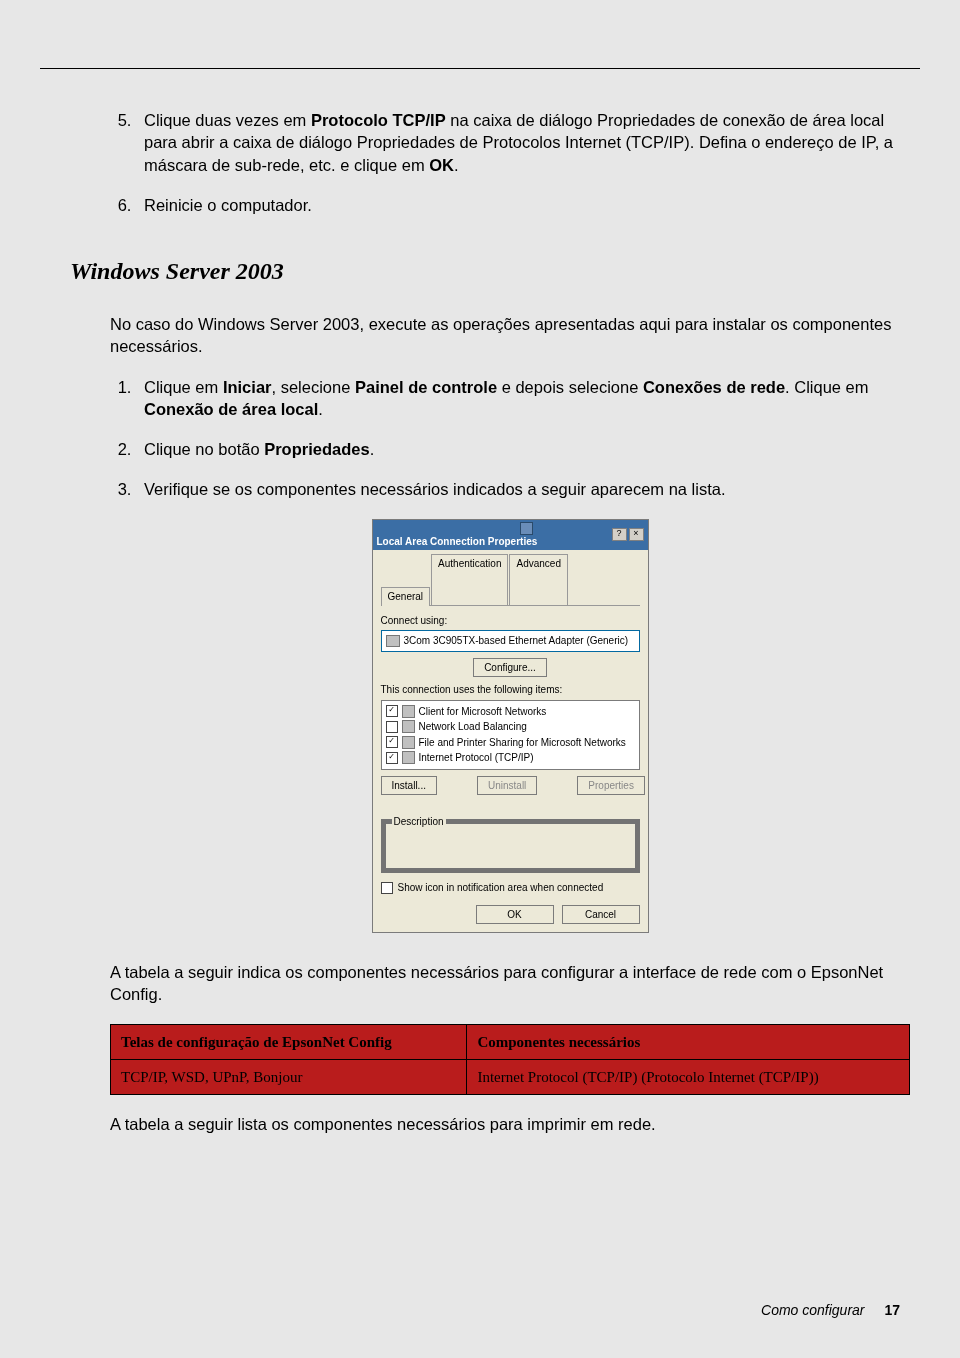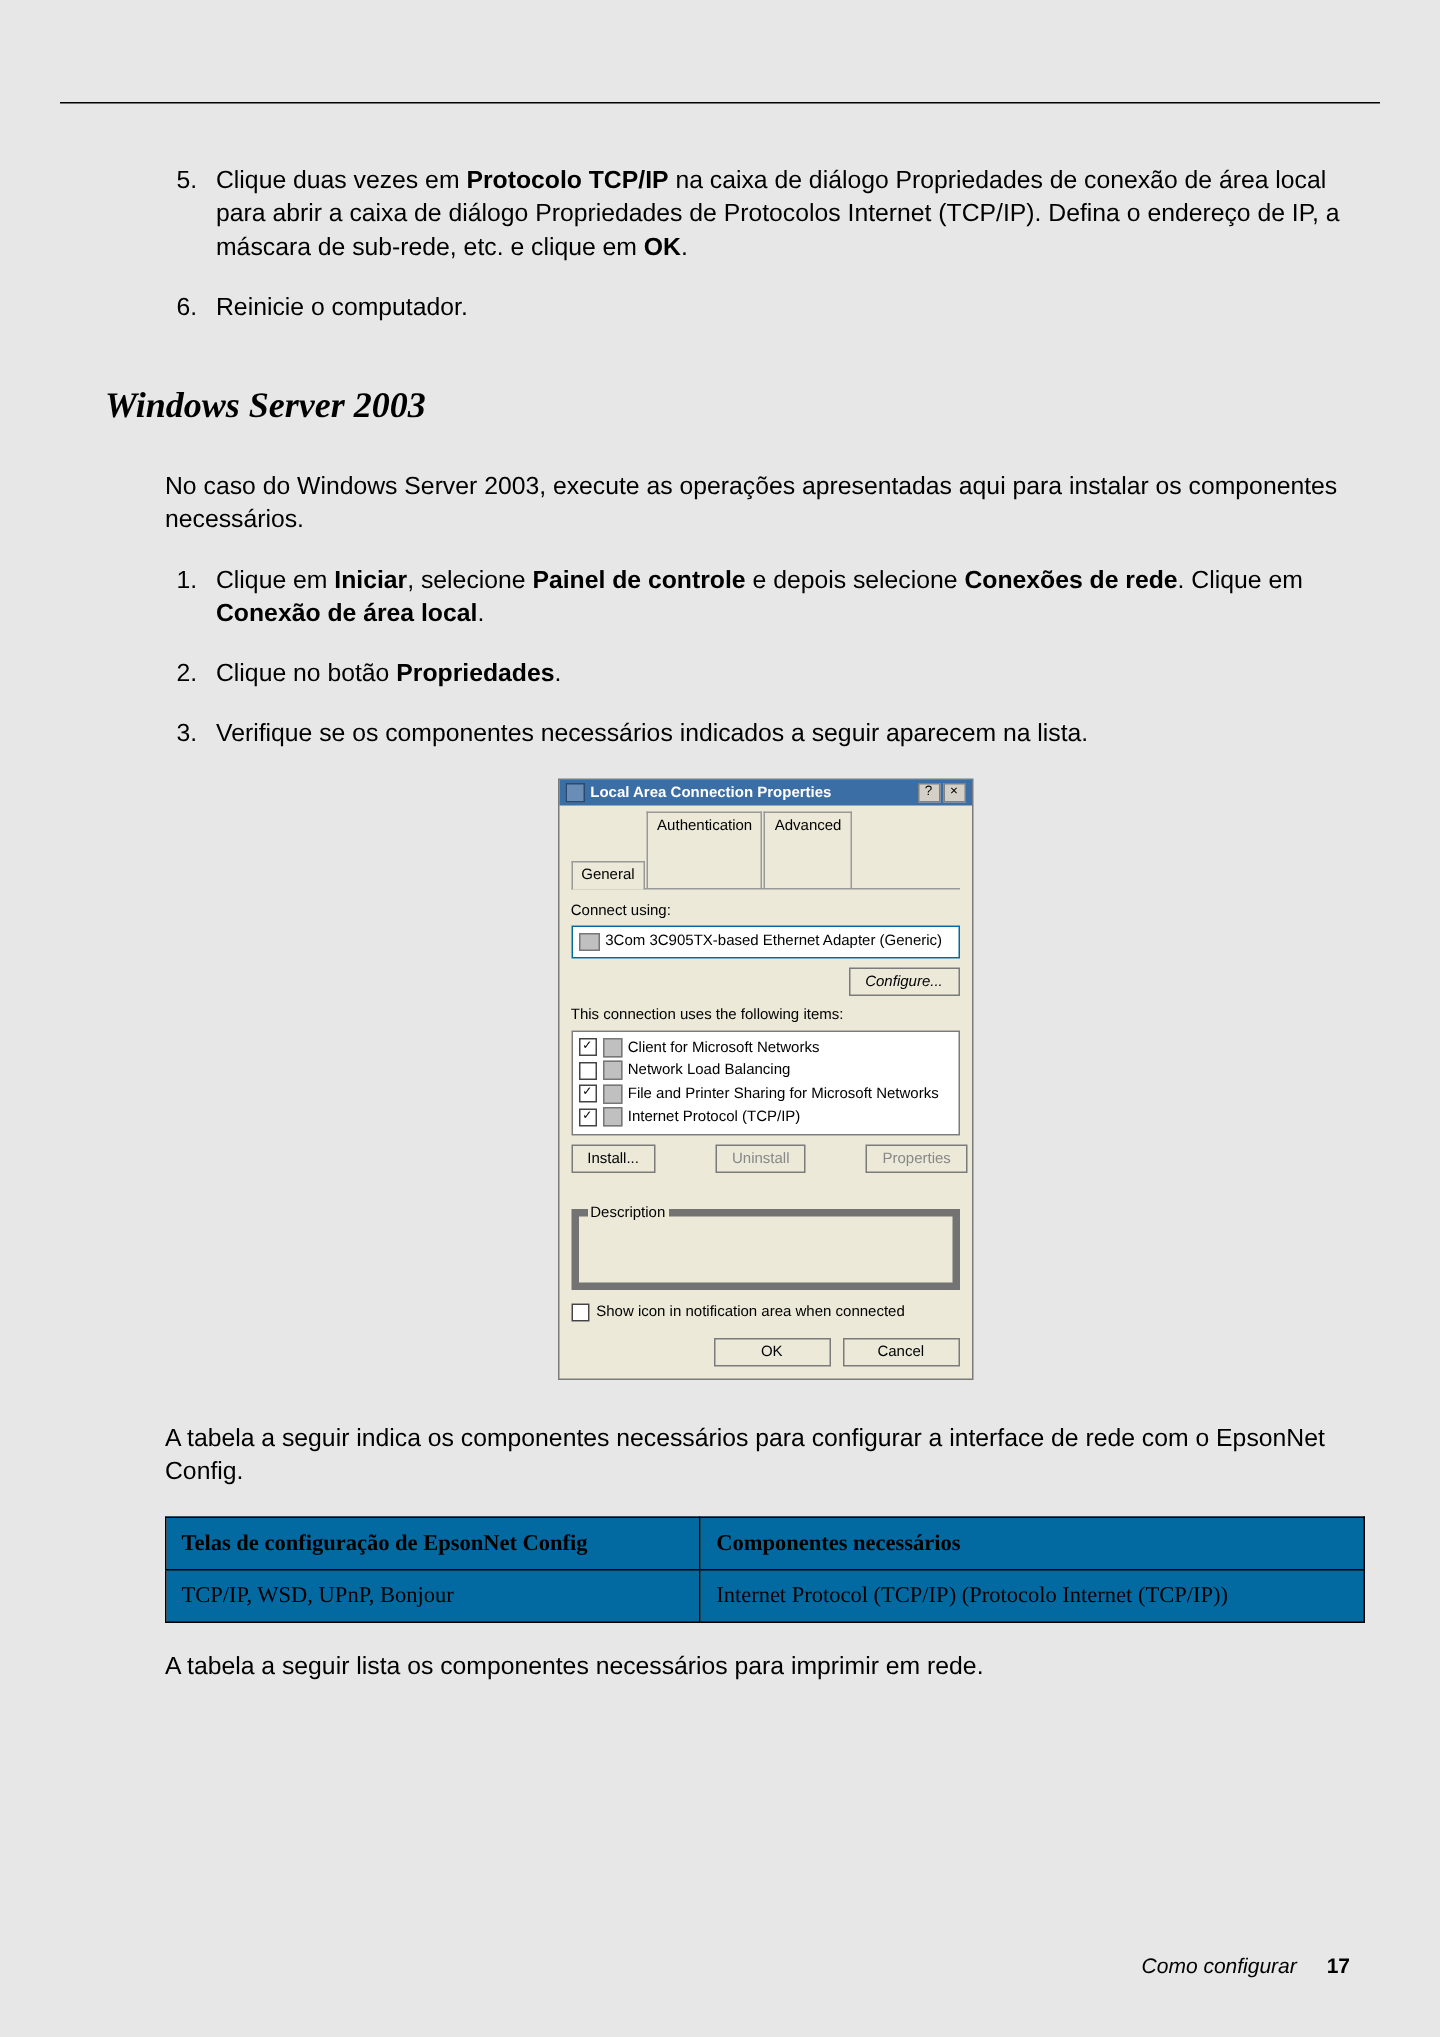--- a/index.html
+++ b/index.html
@@ -56,21 +56,21 @@
     border-collapse: collapse;
     width: 100%;
     margin: 10px 0 18px 0;
     font-family: "Times New Roman", Times, serif;
     font-size: 15px;
   }
   table.comp th, table.comp td {
     border: 1px solid #000;
     padding: 7px 10px;
     text-align: left;
-    background: #0369a1;
+    background: #b91c1c;
   }
   table.comp th {
     font-weight: bold;
   }
 
   
   .footer {
     position: absolute;
     bottom: 40px;
     right: 60px;
@@ -161,24 +161,23 @@
     border: 1px solid #7b7b7b;
     background: #ece9d8;
     padding: 2px 10px;
     font-size: 10px;
     display: inline-block;
     text-align: center;
   }
   .btn.disabled { color: #888; }
   .row-right {
     display: flex;
-    justify-content: flex-end;
+    justify-content: center;
     margin: 6px 0;
     gap: 6px;
-    font-style: italic;
   }
   .items-box {
     border: 1px solid #7b7b7b;
     background: #fff;
     padding: 3px 4px;
     font-size: 10px;
     margin-bottom: 6px;
   }
   .item {
     display: flex;
@@ -242,20 +241,21 @@
   .title-icon {
     width: 11px;
     height: 11px;
     background: #6a8db8;
     border: 1px solid #2a4a6a;
     margin-right: 4px;
   }
   .title-left {
     display: flex;
     align-items: flex-end;
+    flex-direction: column;
   }
 </style>
 </head>
 <body>
 
 <div class="page">
   <div class="content">
     <hr class="top-rule">
 
     <div class="body-col">

